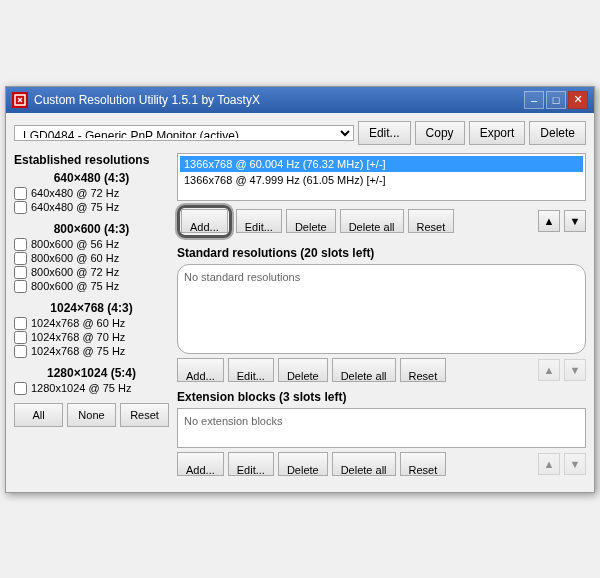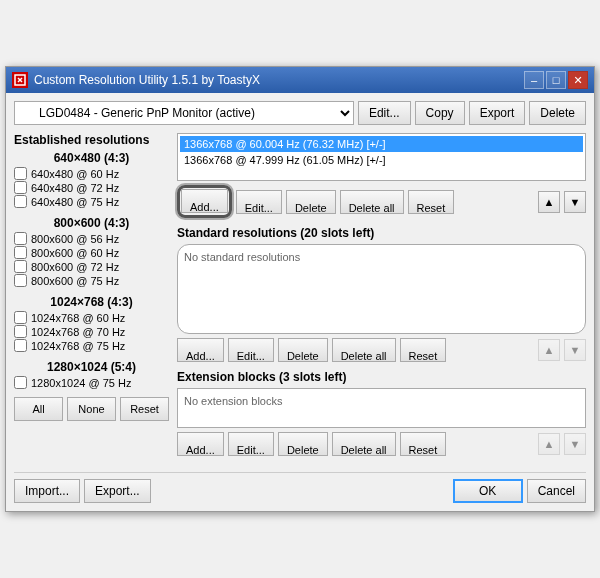--- a/index.html
+++ b/index.html
@@ -73,24 +73,24 @@
 
     
     .top-bar {
       display: flex;
       align-items: center;
       gap: 4px;
       margin-bottom: 8px;
     }
     .monitor-select {
       flex: 1;
-      height: 24px;
+      height: 16px;
       border: 1px solid #aaa;
       background: white;
-      padding: 2px 20px;
+      padding: 2px 4px;
       font-size: 12px;
     }
     .btn {
       height: 24px;
       padding: 0 10px;
       border: 1px solid #aaa;
       background: linear-gradient(to bottom, #f8f8f8, #e0e0e0);
       cursor: pointer;
       font-size: 12px;
       white-space: nowrap;
@@ -284,24 +284,20 @@
 
     <div class="main-content">
 
       <div class="left-panel">
         <div class="panel-title">Established resolutions</div>
 
         <div class="resolution-group">
           <div class="group-label">640×480 (4:3)</div>
           <div class="res-item">
             <input type="checkbox" style="">
-            <label>640x480 @ 60 Hz</label>
-          </div>
-          <div class="res-item">
-            <input type="checkbox" style="">
             <label>640x480 @ 72 Hz</label>
           </div>
           <div class="res-item">
             <input type="checkbox" style="">
             <label>640x480 @ 75 Hz</label>
           </div>
         </div>
 
         <div class="resolution-group">
           <div class="group-label">800×600 (4:3)</div>
@@ -404,24 +400,14 @@
             <button class="btn">Delete all</button>
             <button class="btn">Reset</button>
             <div class="spacer"></div>
             <button class="arrow-btn disabled">▲</button>
             <button class="arrow-btn disabled">▼</button>
           </div>
         </div>
       </div>
     </div>
 
-    <div class="bottom-bar">
-      <div class="bottom-left">
-        <button class="btn">Import...</button>
-        <button class="btn">Export...</button>
-      </div>
-      <div class="bottom-right">
-        <button class="btn ok-btn">OK</button>
-        <button class="btn">Cancel</button>
-      </div>
-    </div>
   </div>
 </div>
 
 </body></html>

